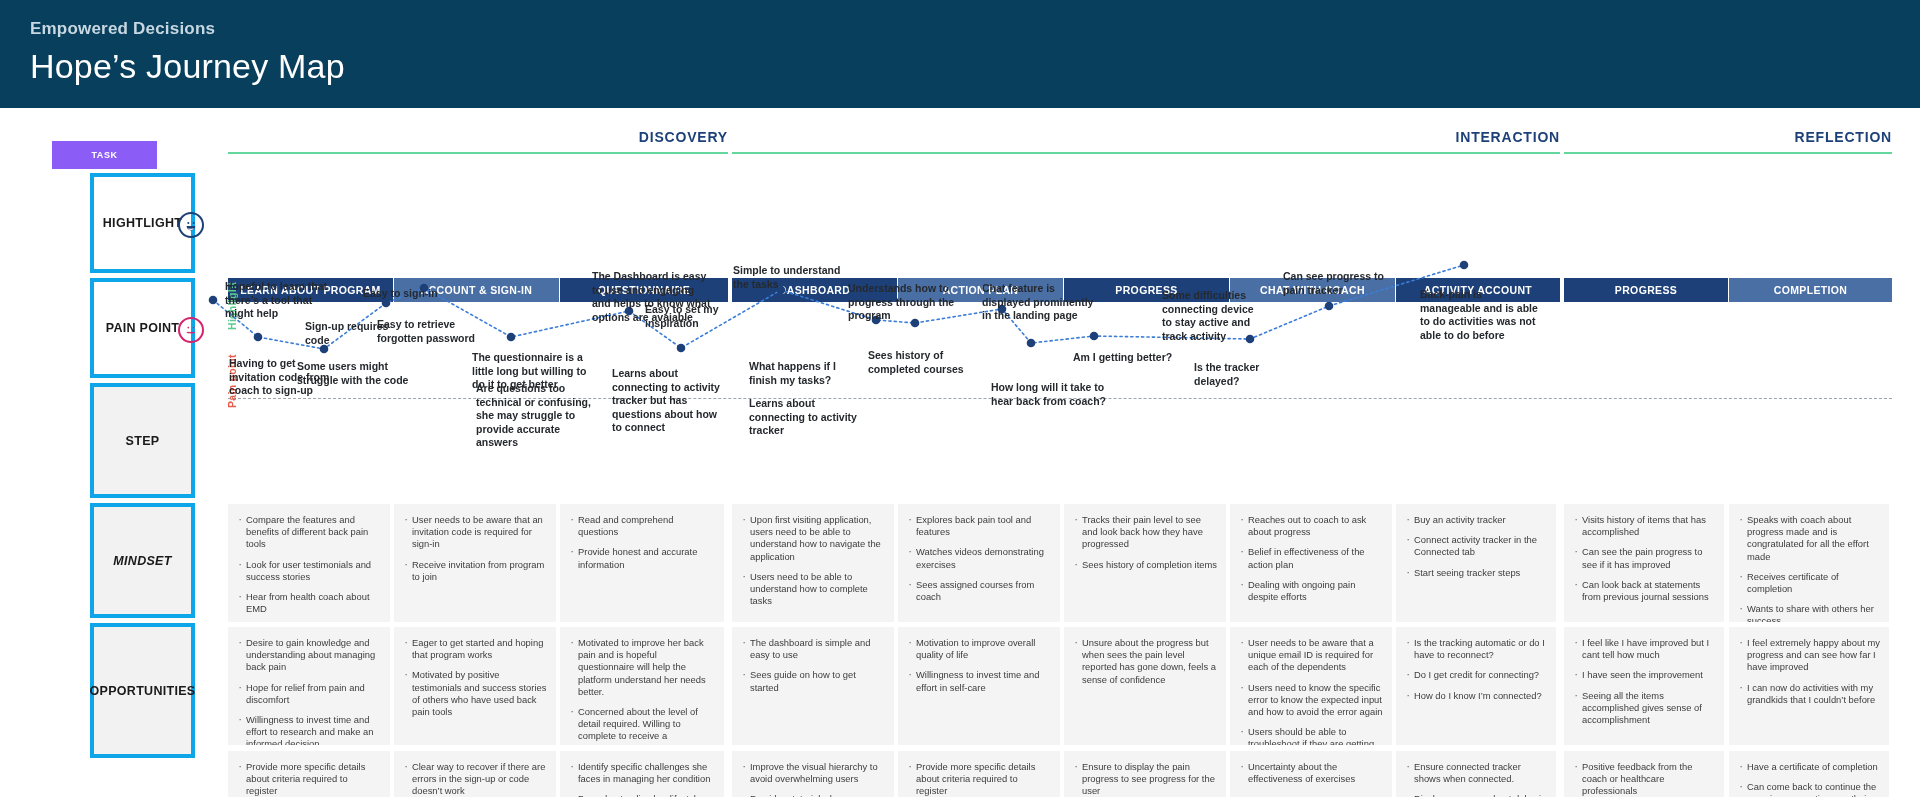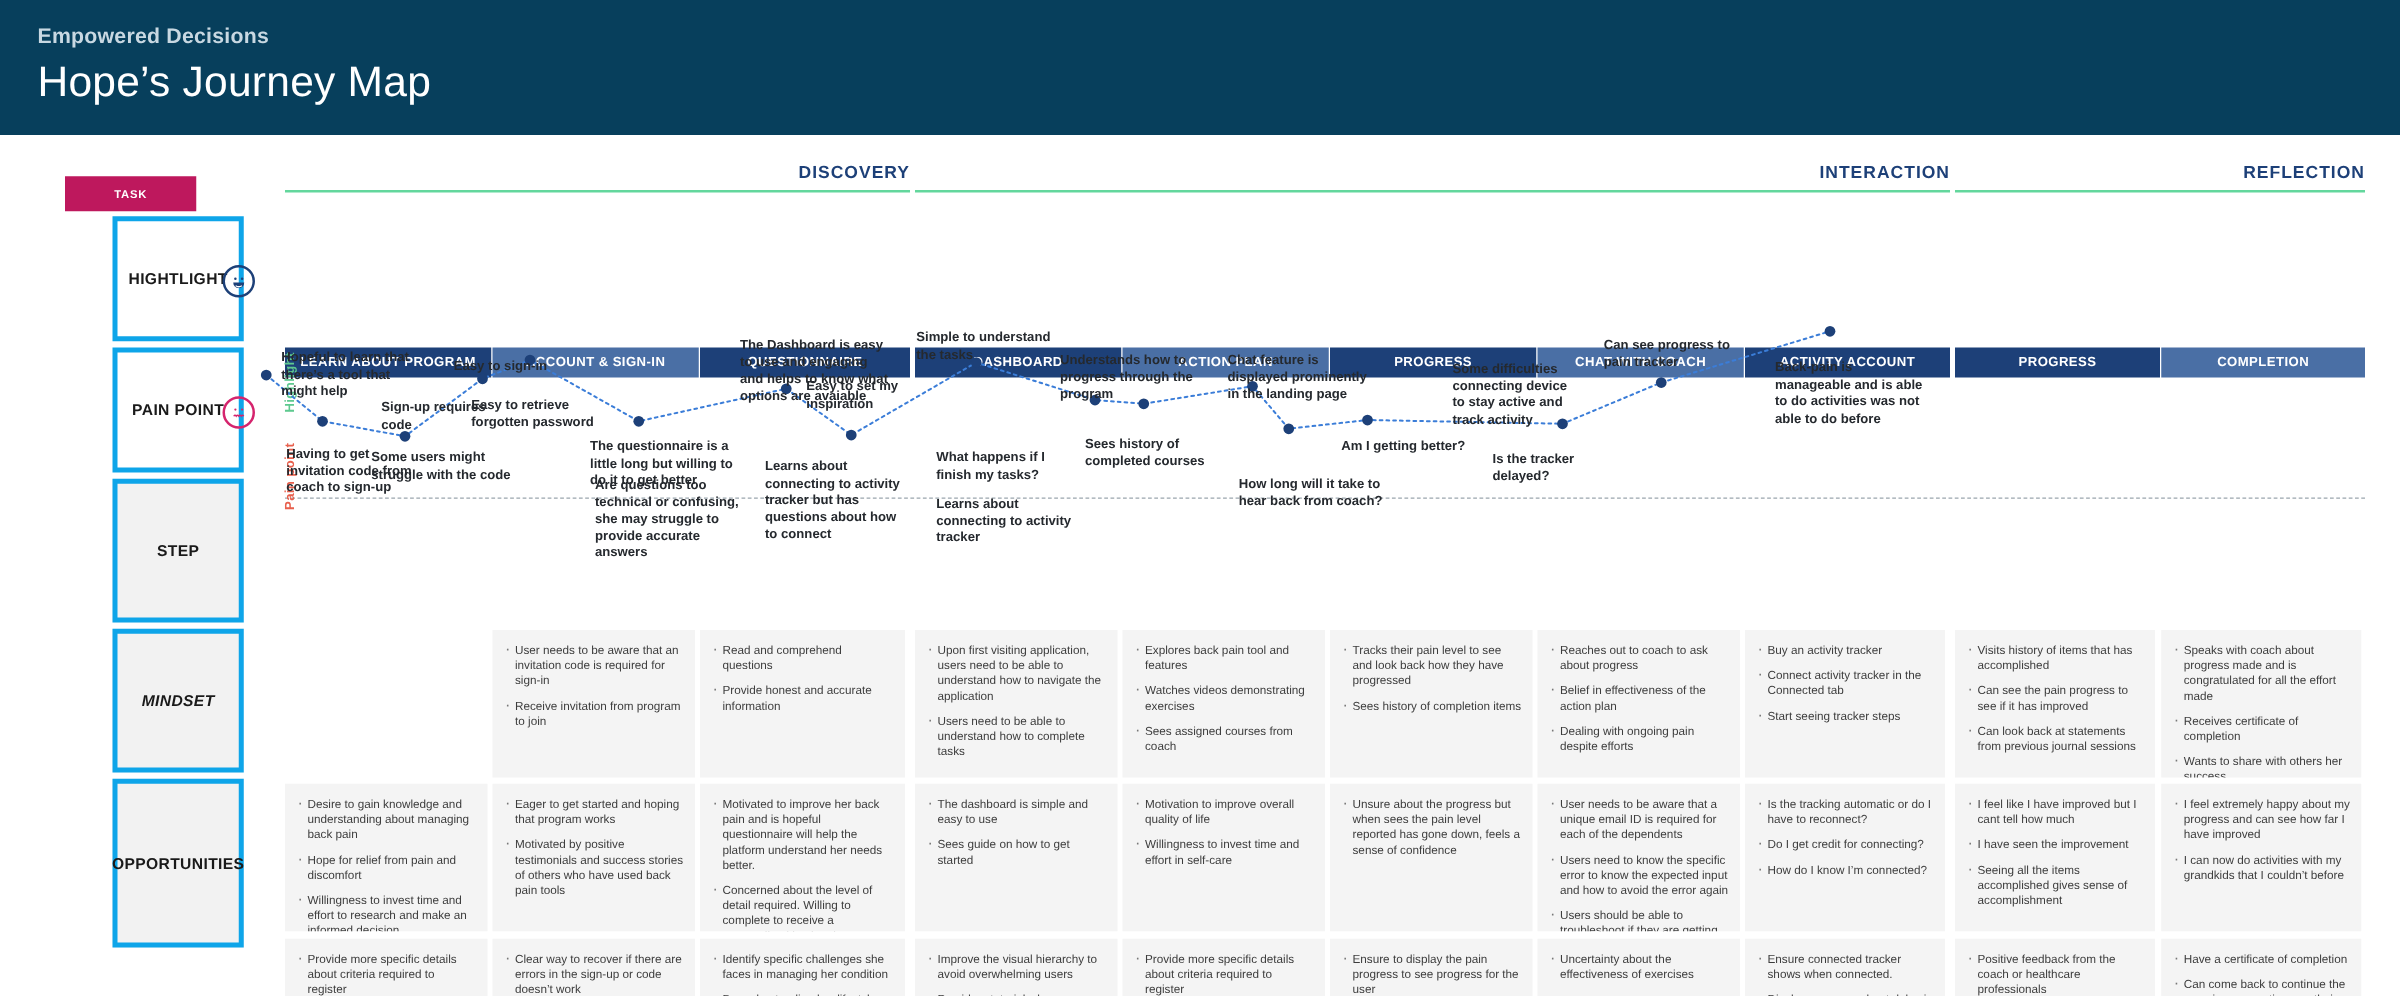--- a/index.html
+++ b/index.html
@@ -39,21 +39,21 @@
     width:1920px;
     height:689px;
     background:#fff;
   }
 
   
   .rail { position:absolute; left:0; top:0; width:228px; height:689px; }
   .rail-task {
     position:absolute; left:52px; top:33px;
     width:105px; height:28px;
-    background:#be185d;
+    background:#8b5cf6;
     color:#fff; font-size:9px; font-weight:bold;
     letter-spacing:.6px;
     display:flex; align-items:center; justify-content:center;
   }
   .rail-label {
     position:absolute; left:52px;
     width:105px;
     border:4px solid #0ea5e9;
     background:#fff;
     display:flex; align-items:center; justify-content:center;
@@ -259,20 +259,27 @@
       <div class="note pp" style="left: 612px; top: 259px; width: 116px;">Learns about connecting to activity tracker but has questions about how to connect</div>
       <div class="note pp" style="left: 749px; top: 252px; width: 110px;">What happens if I finish my tasks?</div>
       <div class="note pp" style="left: 749px; top: 289px; width: 116px;">Learns about connecting to activity tracker</div>
       <div class="note pp" style="left: 868px; top: 241px; width: 112px;">Sees history of completed courses</div>
       <div class="note pp" style="left: 991px; top: 273px; width: 118px;">How long will it take to hear back from coach?</div>
       <div class="note pp" style="left: 1073px; top: 243px; width: 112px;">Am I getting better?</div>
       <div class="note pp" style="left: 1194px; top: 253px; width: 112px;">Is the tracker delayed?</div>
     </div>
 
   <div class="cards-row" id="row-step" style="top:396px;height:118px;">
+      <div class="card" style="left: 228px; top: 0px; width: 162px; height: 118px;">
+        <ul>
+          <li>Compare the features and benefits of different back pain tools</li>
+          <li>Look for user testimonials and success stories</li>
+          <li>Hear from health coach about EMD</li>
+        </ul>
+      </div>
       <div class="card" style="left: 394px; top: 0px; width: 162px; height: 118px;">
         <ul>
           <li>User needs to be aware that an invitation code is required for sign-in</li>
           <li>Receive invitation from program to join</li>
         </ul>
       </div>
       <div class="card" style="left: 560px; top: 0px; width: 164px; height: 118px;">
         <ul>
           <li>Read and comprehend questions</li>
           <li>Provide honest and accurate information</li>

